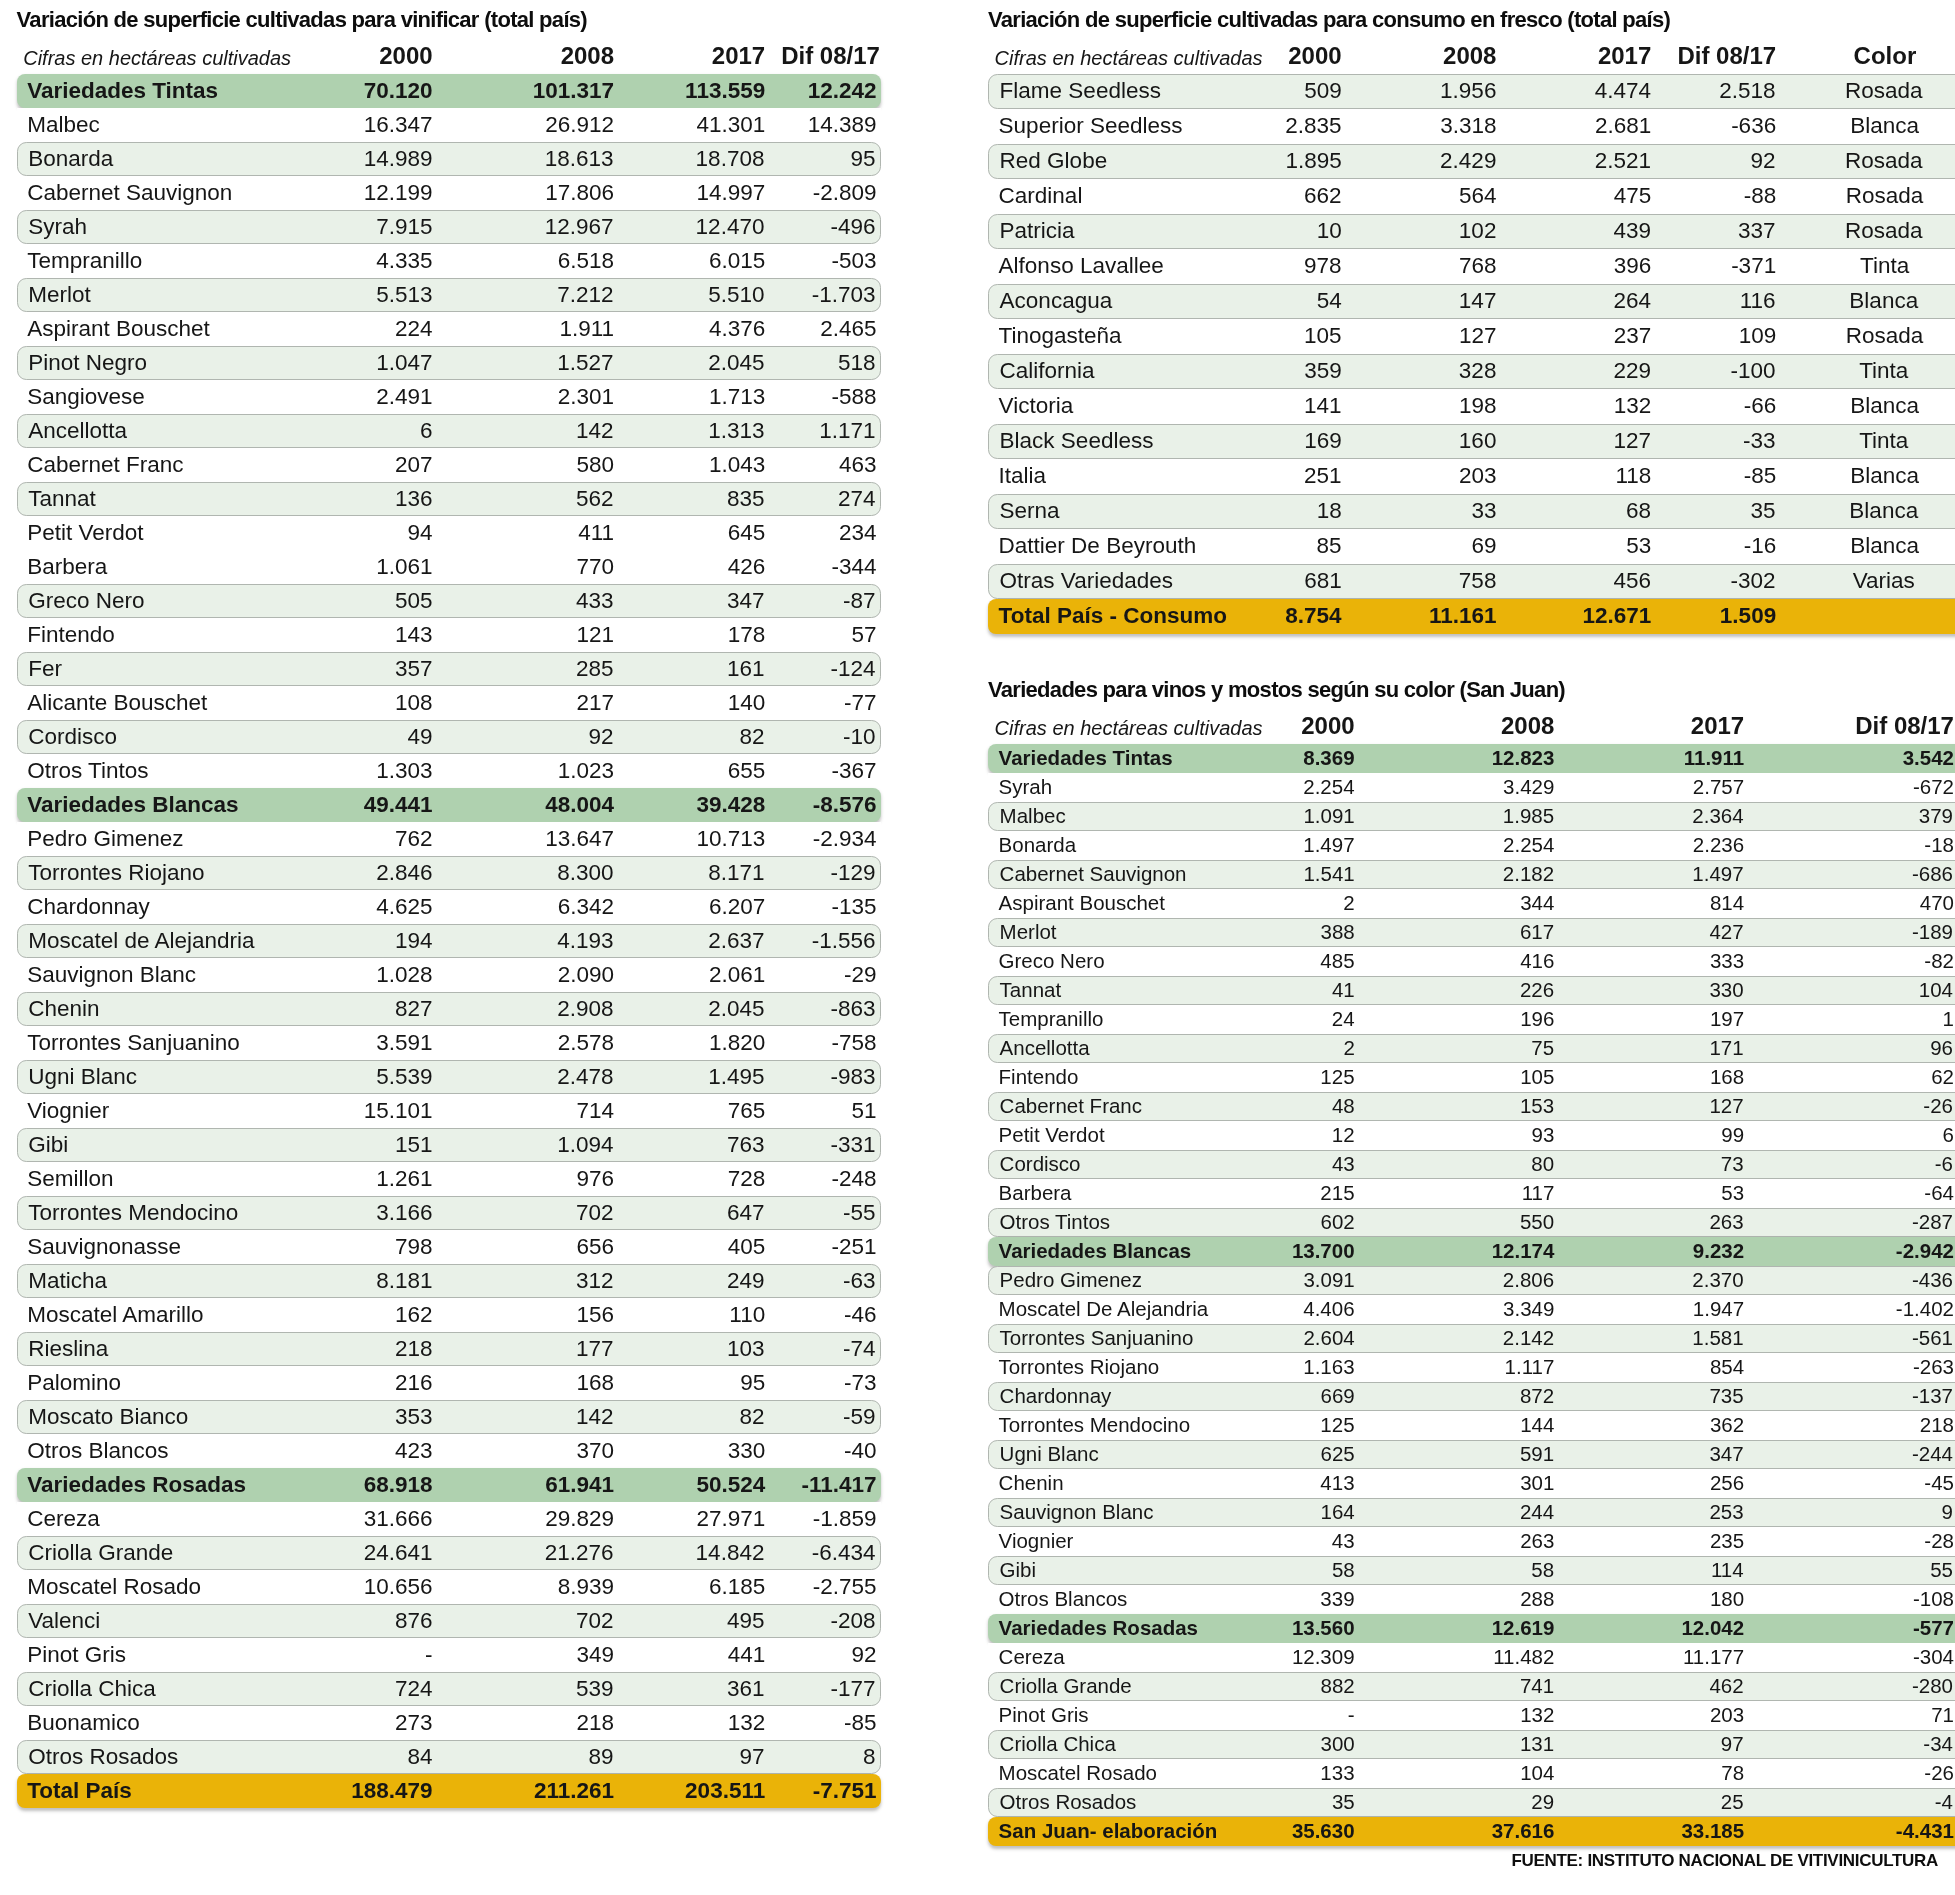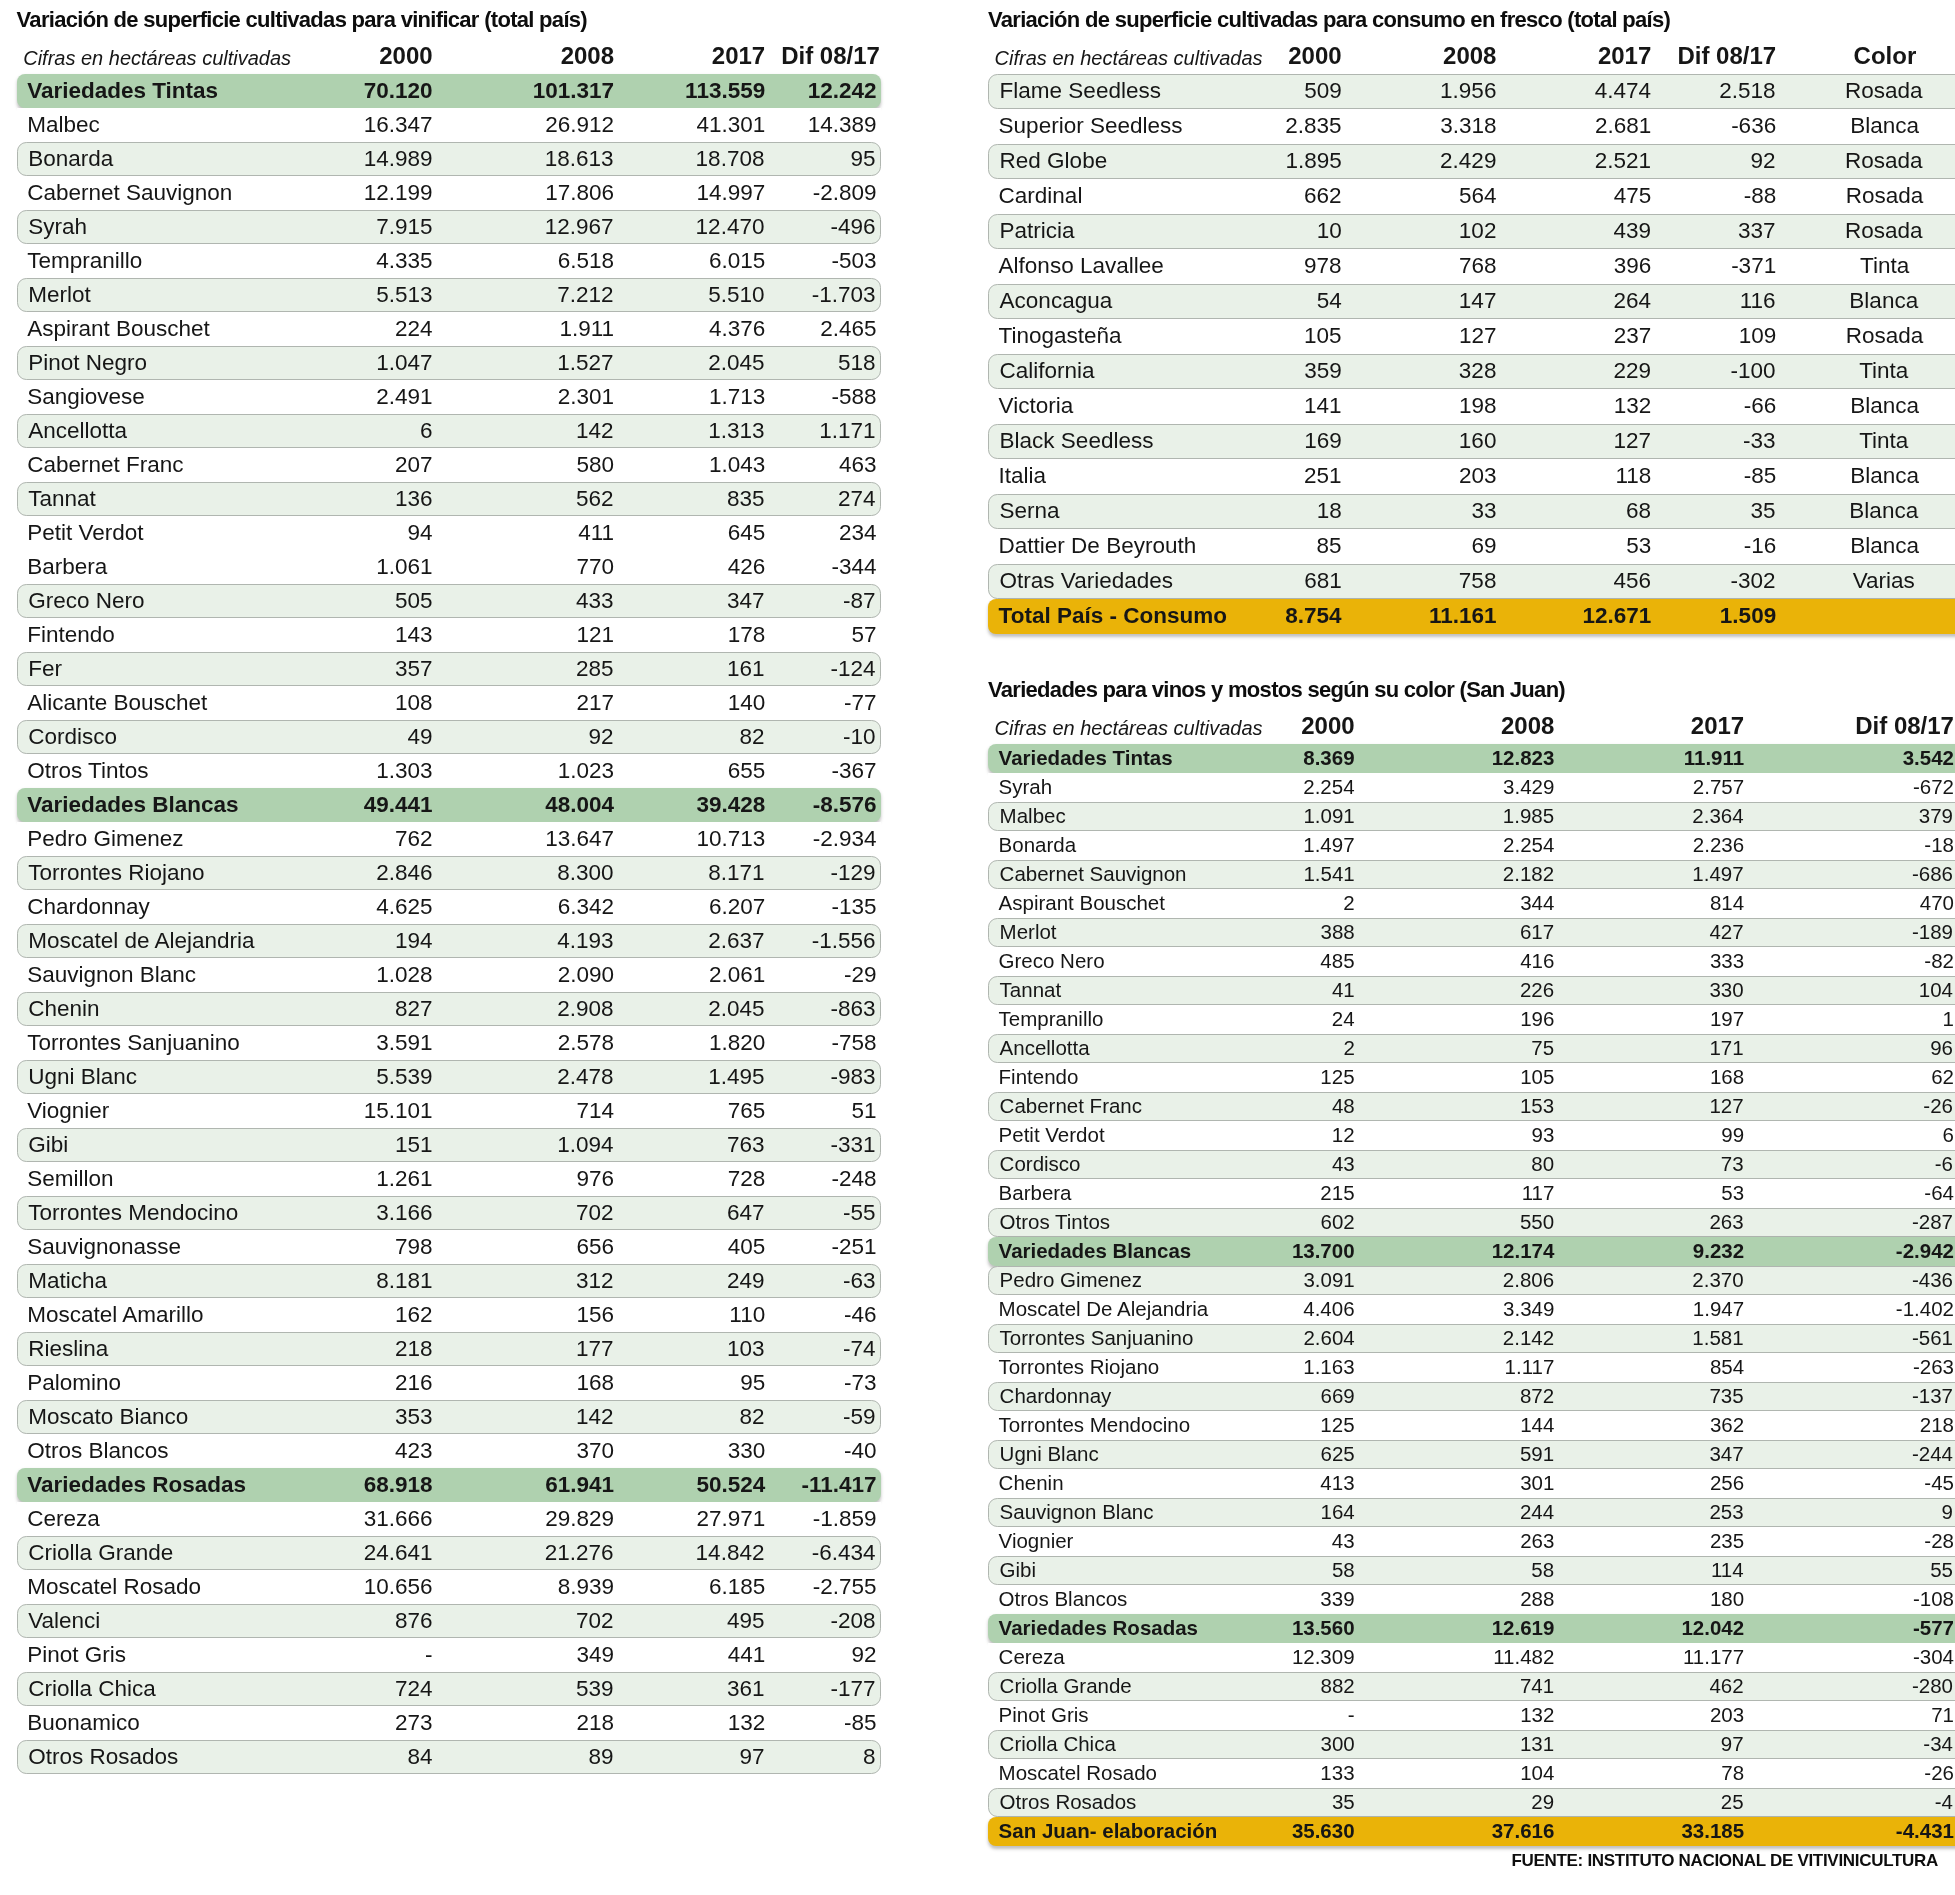--- a/index.html
+++ b/index.html
@@ -393,20 +393,27 @@
         <span class="cell num">132</span>
         <span class="cell num">-85</span>
       </div>
       <div class="row grid-a light">
         <span class="cell label">Otros Rosados</span>
         <span class="cell num">84</span>
         <span class="cell num">89</span>
         <span class="cell num">97</span>
         <span class="cell num">8</span>
       </div>
+      <div class="row grid-a total">
+        <span class="cell label">Total País</span>
+        <span class="cell num">188.479</span>
+        <span class="cell num">211.261</span>
+        <span class="cell num">203.511</span>
+        <span class="cell num">-7.751</span>
+      </div>
     </div>
 </div>
 
 <div class="col" style="left:988px;top:4px;width:999px">
 
   <h1 class="title">Variación de superficie cultivadas para consumo en fresco (total país)</h1>
   <div class="thead grid-b">
     <span class="note">Cifras en hectáreas cultivadas</span>
   <span class="th">2000</span>
       <span class="th">2008</span>

